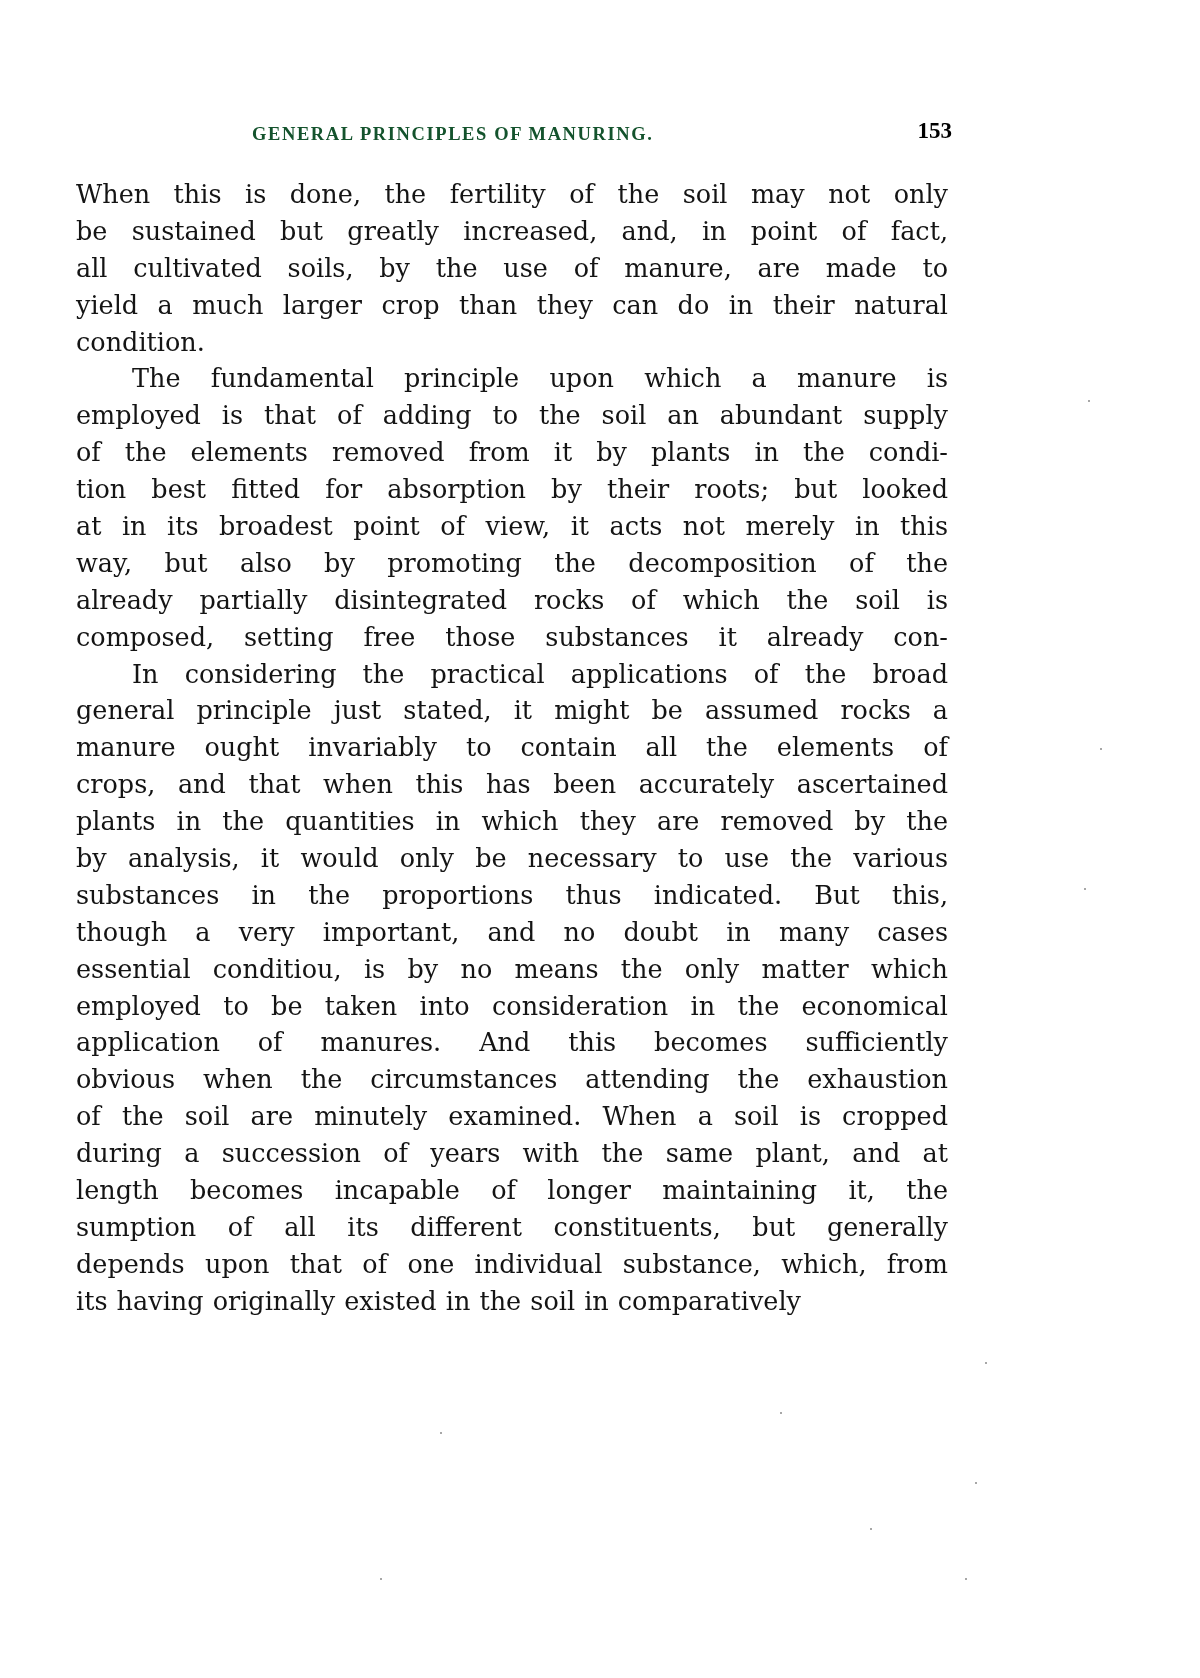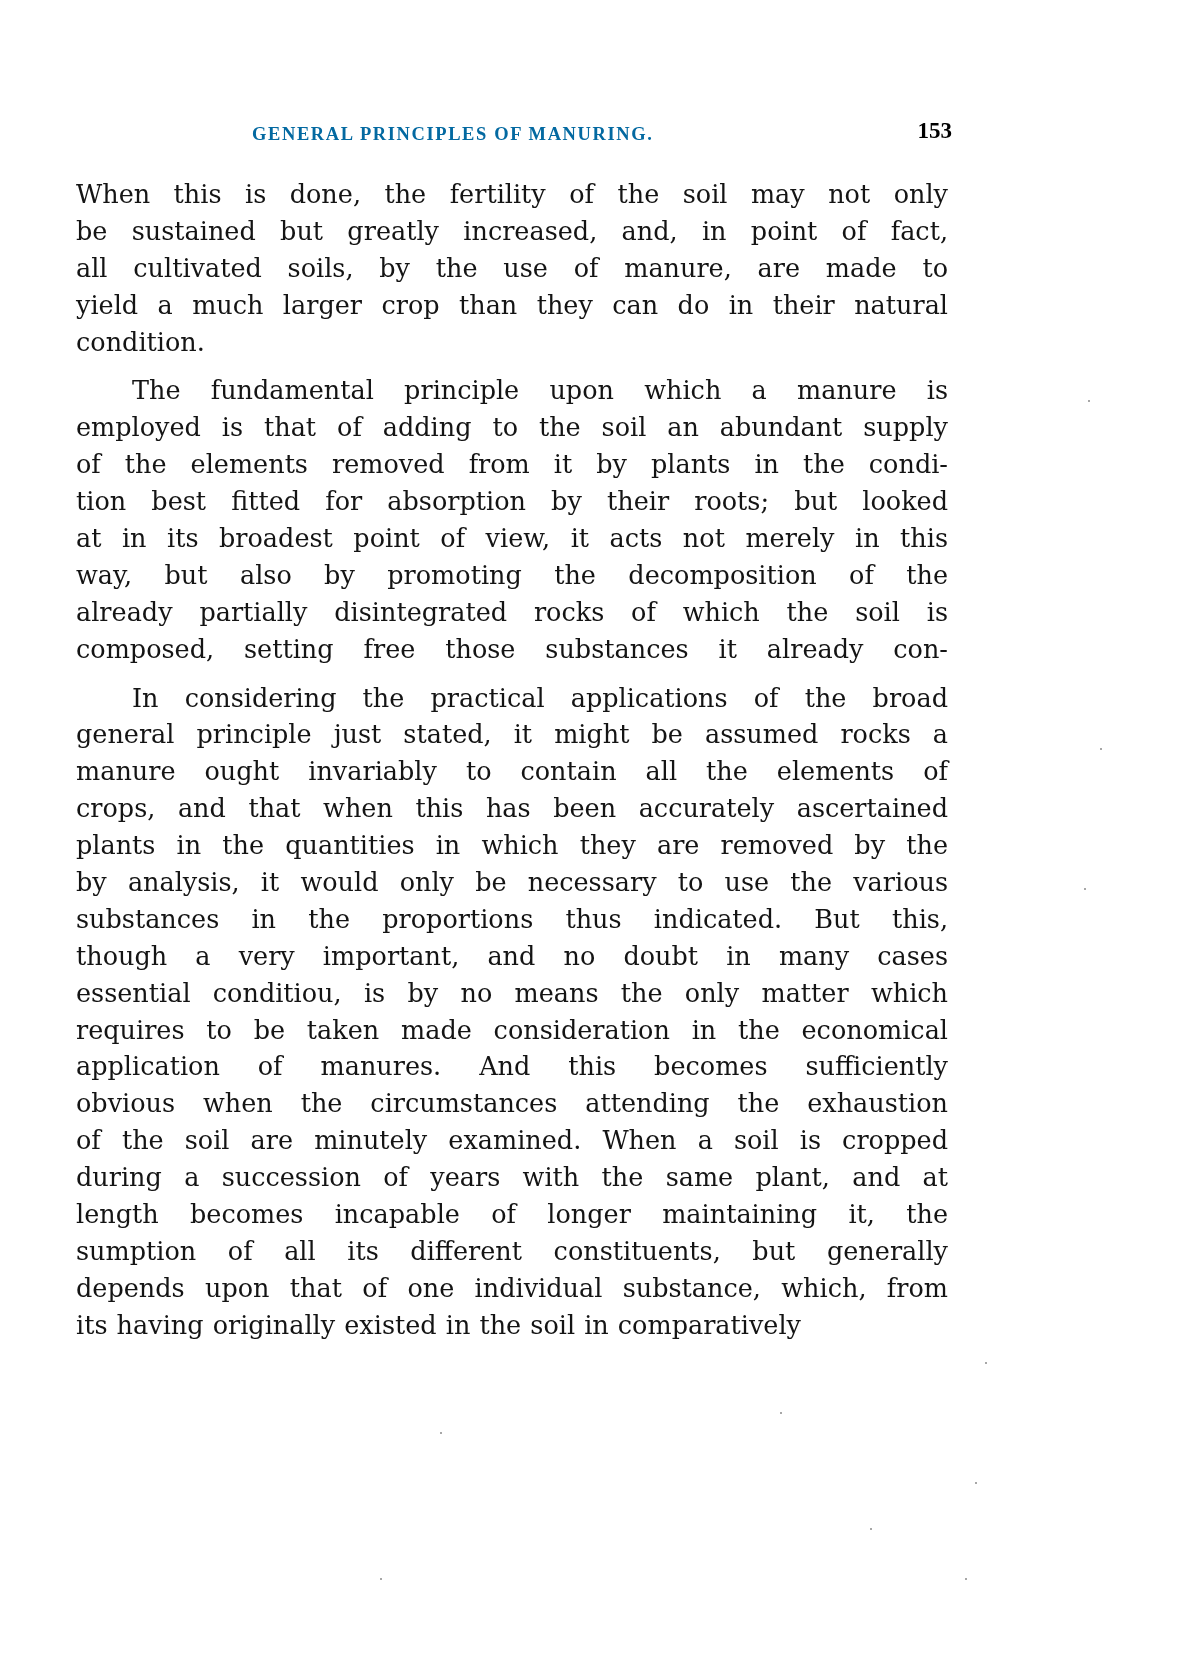--- a/index.html
+++ b/index.html
@@ -30,21 +30,21 @@
       height: 40px;
     }
     .running-title {
       position: absolute;
       left: 176px;
       top: 6px;
       font-family: "Liberation Serif", serif;
       font-weight: bold;
       font-size: 18.5px;
       letter-spacing: 1.6px;
-      color: #0369a1;
+      color: #14532d;
       white-space: nowrap;
     }
     .page-number {
       position: absolute;
       right: -4px;
       top: 0px;
       font-family: "Liberation Serif", serif;
       font-weight: bold;
       font-size: 23px;
       color: #000000;
@@ -64,21 +64,20 @@
       text-align: justify;
       text-align-last: justify;
       word-spacing: 1px;
     }
     .line.last {
       text-align: right;
       text-align-last: left;
     }
     .line.indent {
       padding-left: 56px;
-      margin-top: 12px;
     }
     .speck {
       position: absolute;
       width: 2px;
       height: 2px;
       background: #8a8a8a;
       border-radius: 1px;
     }
   </style>
 </head>
@@ -112,21 +111,21 @@
       <div>
         <span class="line indent">In considering the practical applications of the broad</span>
         <span class="line">general principle just stated, it might be assumed rocks a</span>
         <span class="line">manure ought invariably to contain all the elements of</span>
         <span class="line">crops, and that when this has been accurately ascertained</span>
         <span class="line">plants in the quantities in which they are removed by the</span>
         <span class="line">by analysis, it would only be necessary to use the various</span>
         <span class="line">substances in the proportions thus indicated. But this,</span>
         <span class="line">though a very important, and no doubt in many cases</span>
         <span class="line">essential conditiou, is by no means the only matter which</span>
-        <span class="line">requires to be taken made consideration in the economical</span>
+        <span class="line">employed to be taken into consideration in the economical</span>
         <span class="line">application of manures. And this becomes sufficiently</span>
         <span class="line">obvious when the circumstances attending the exhaustion</span>
         <span class="line">of the soil are minutely examined. When a soil is cropped</span>
         <span class="line">during a succession of years with the same plant, and at</span>
         <span class="line">length becomes incapable of longer maintaining it, the</span>
         <span class="line">sumption of all its different constituents, but generally</span>
         <span class="line">depends upon that of one individual substance, which, from</span>
         <span class="line last">its having originally existed in the soil in comparatively</span>
       </div>
     </div>

